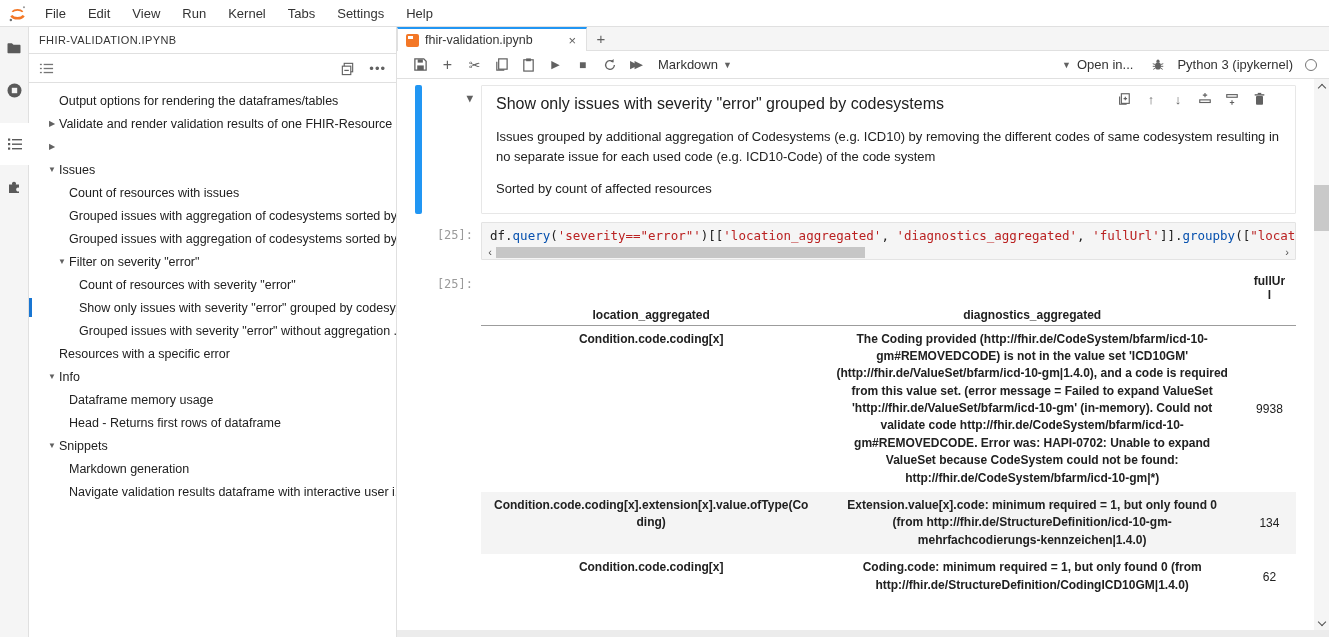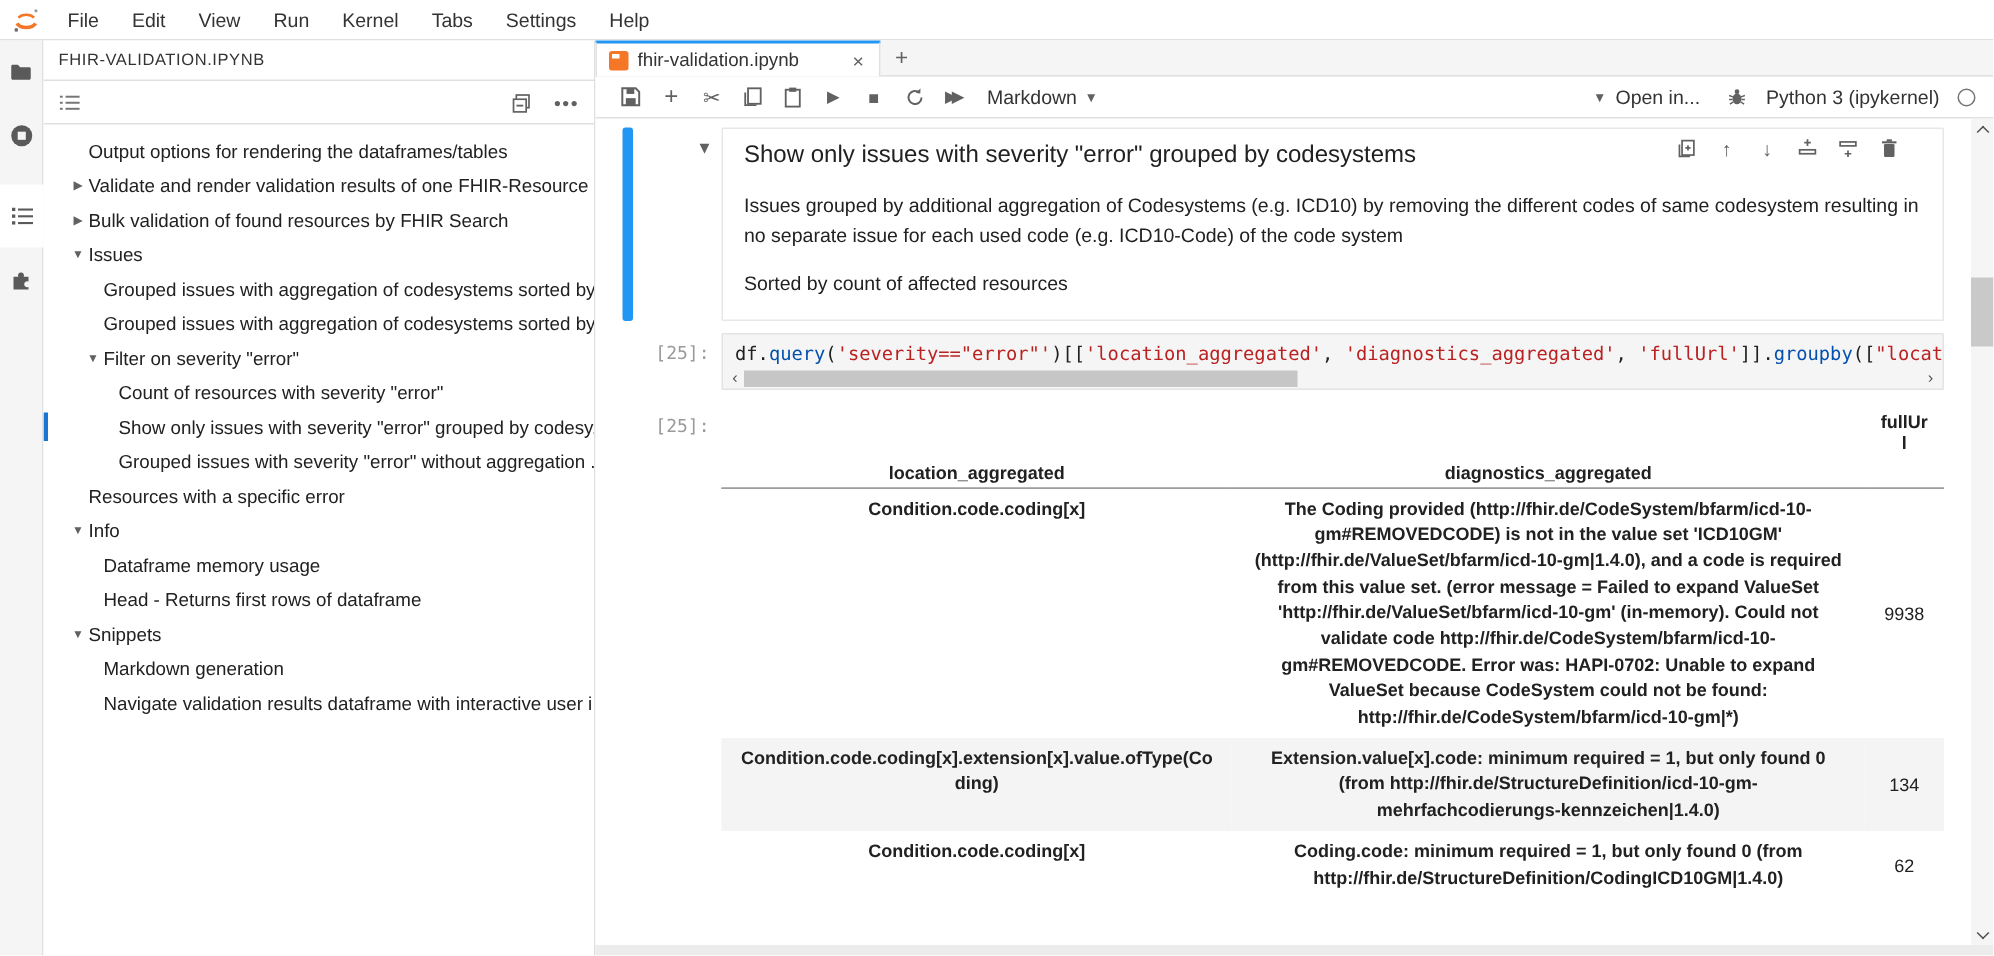--- a/index.html
+++ b/index.html
@@ -189,25 +189,28 @@
           <div class="toc-item lvl1">
             <span class="arrow"></span>
             <span class="toc-label">Output options for rendering the dataframes/tables</span>
           </div>
           <div class="toc-item lvl1">
             <span class="arrow" style="font-size: 8px;">▶</span>
             <span class="toc-label">Validate and render validation results of one FHIR-Resource</span>
           </div>
           <div class="toc-item lvl1">
             <span class="arrow" style="font-size: 8px;">▶</span>
-            <span class="toc-label">Bulk validation of found resources by FHIR Search</span>
           </div>
           <div class="toc-item lvl1">
             <span class="arrow" style="font-size: 8px;">▼</span>
             <span class="toc-label">Issues</span>
+          </div>
+          <div class="toc-item lvl2">
+            <span class="arrow"></span>
+            <span class="toc-label">Count of resources with issues</span>
           </div>
           <div class="toc-item lvl2">
             <span class="arrow"></span>
             <span class="toc-label">Grouped issues with aggregation of codesystems sorted by ...</span>
           </div>
           <div class="toc-item lvl2">
             <span class="arrow"></span>
             <span class="toc-label">Grouped issues with aggregation of codesystems sorted by ...</span>
           </div>
           <div class="toc-item lvl2">

